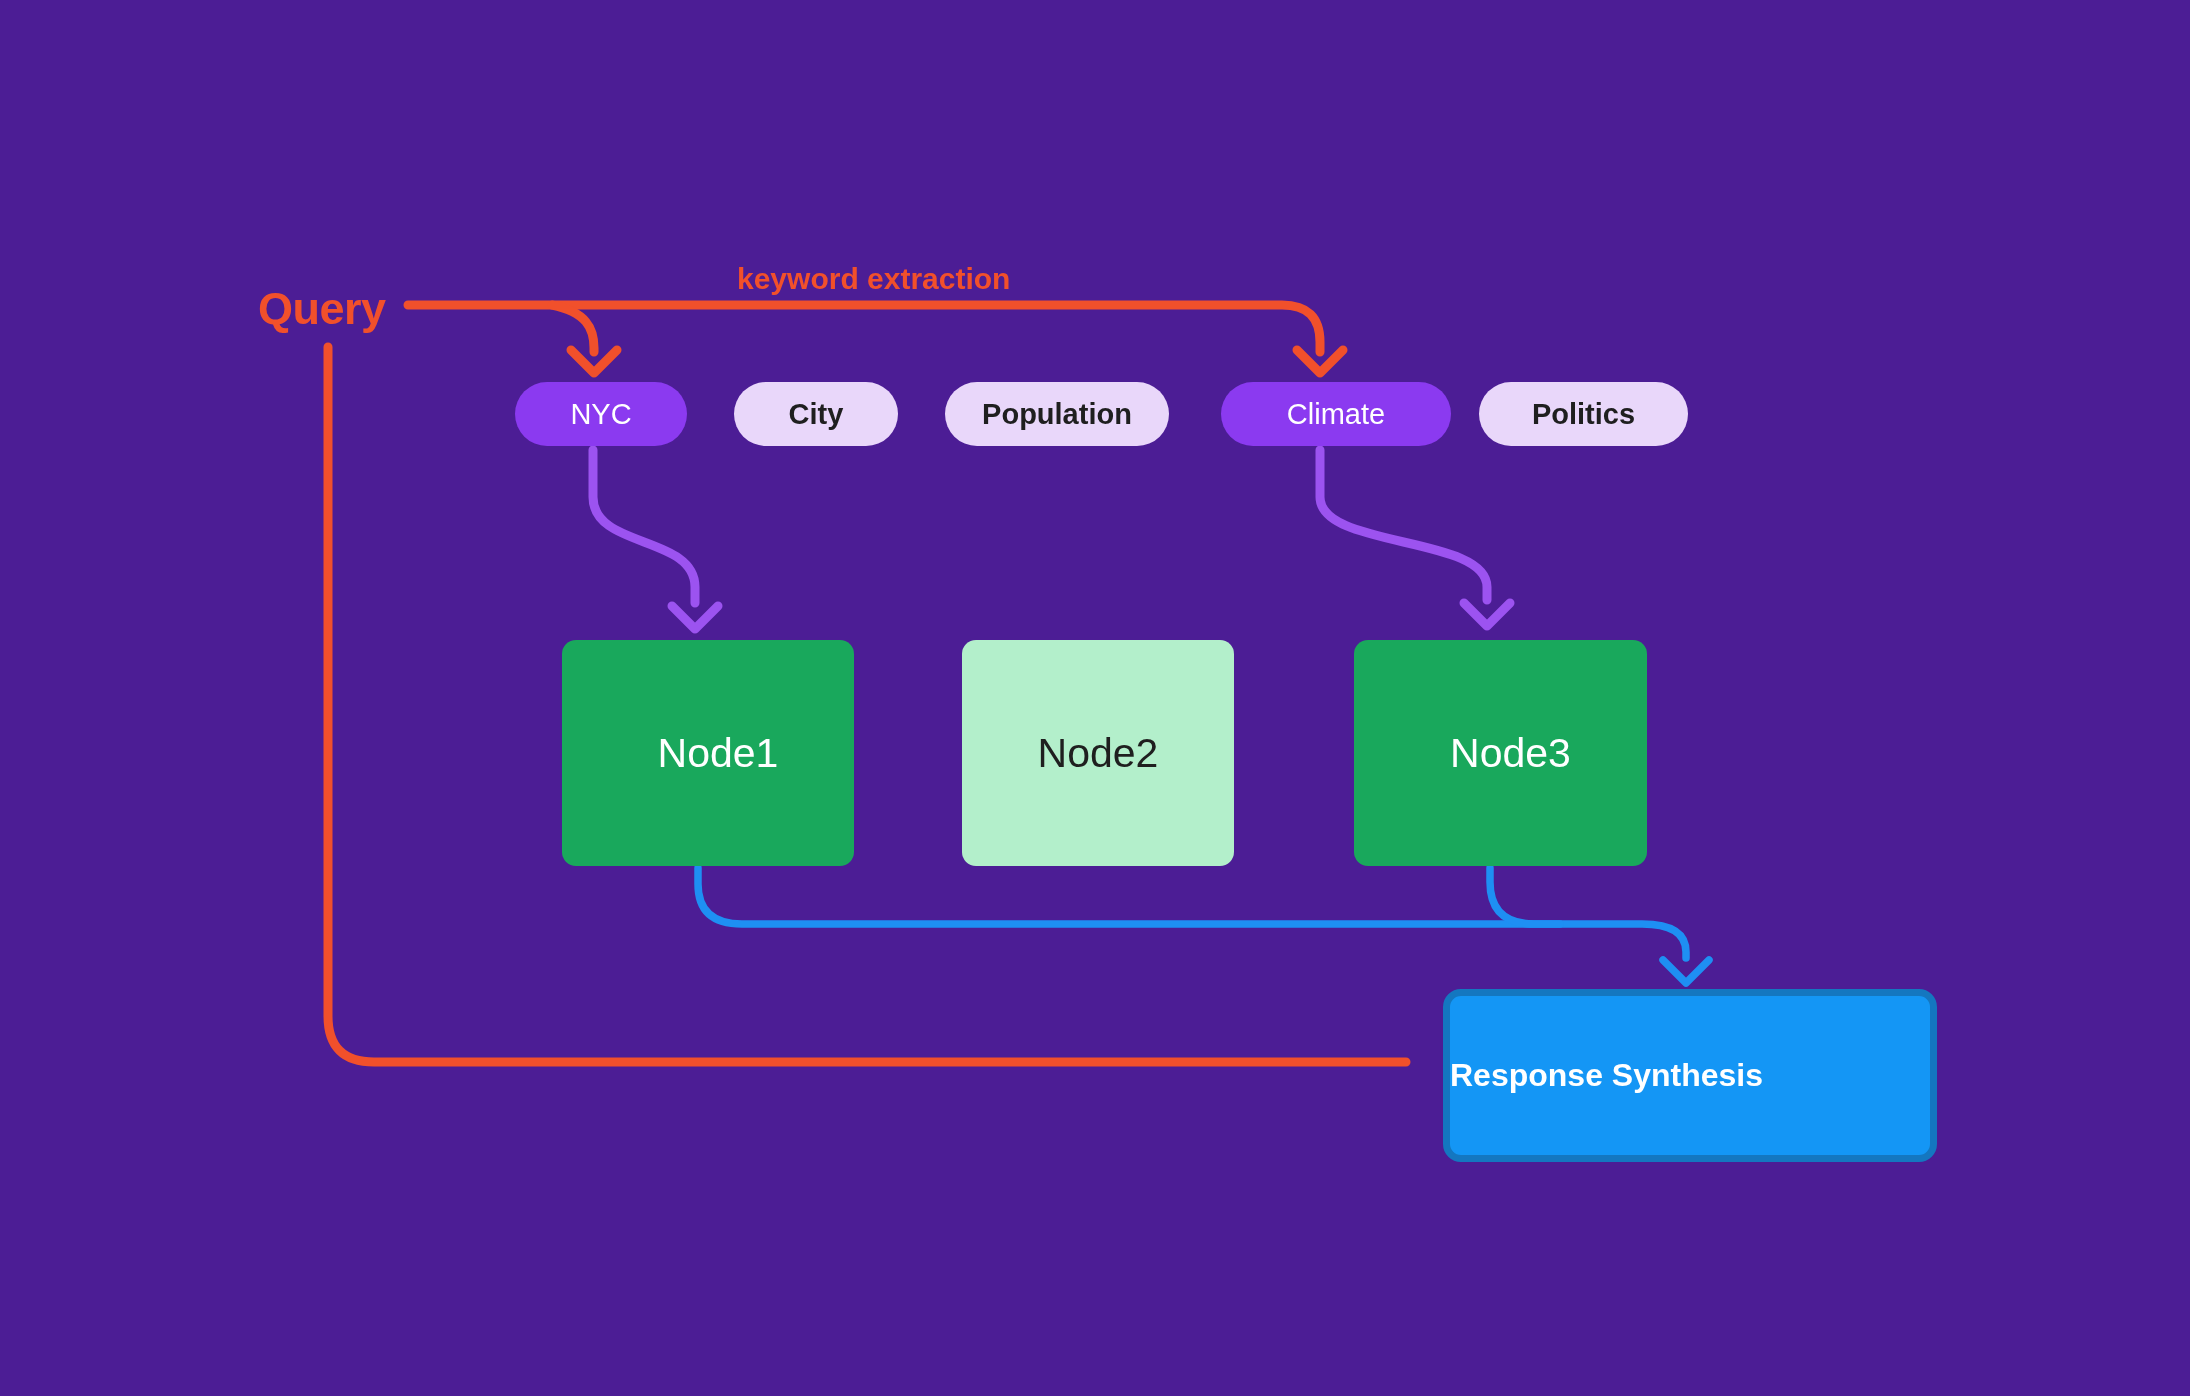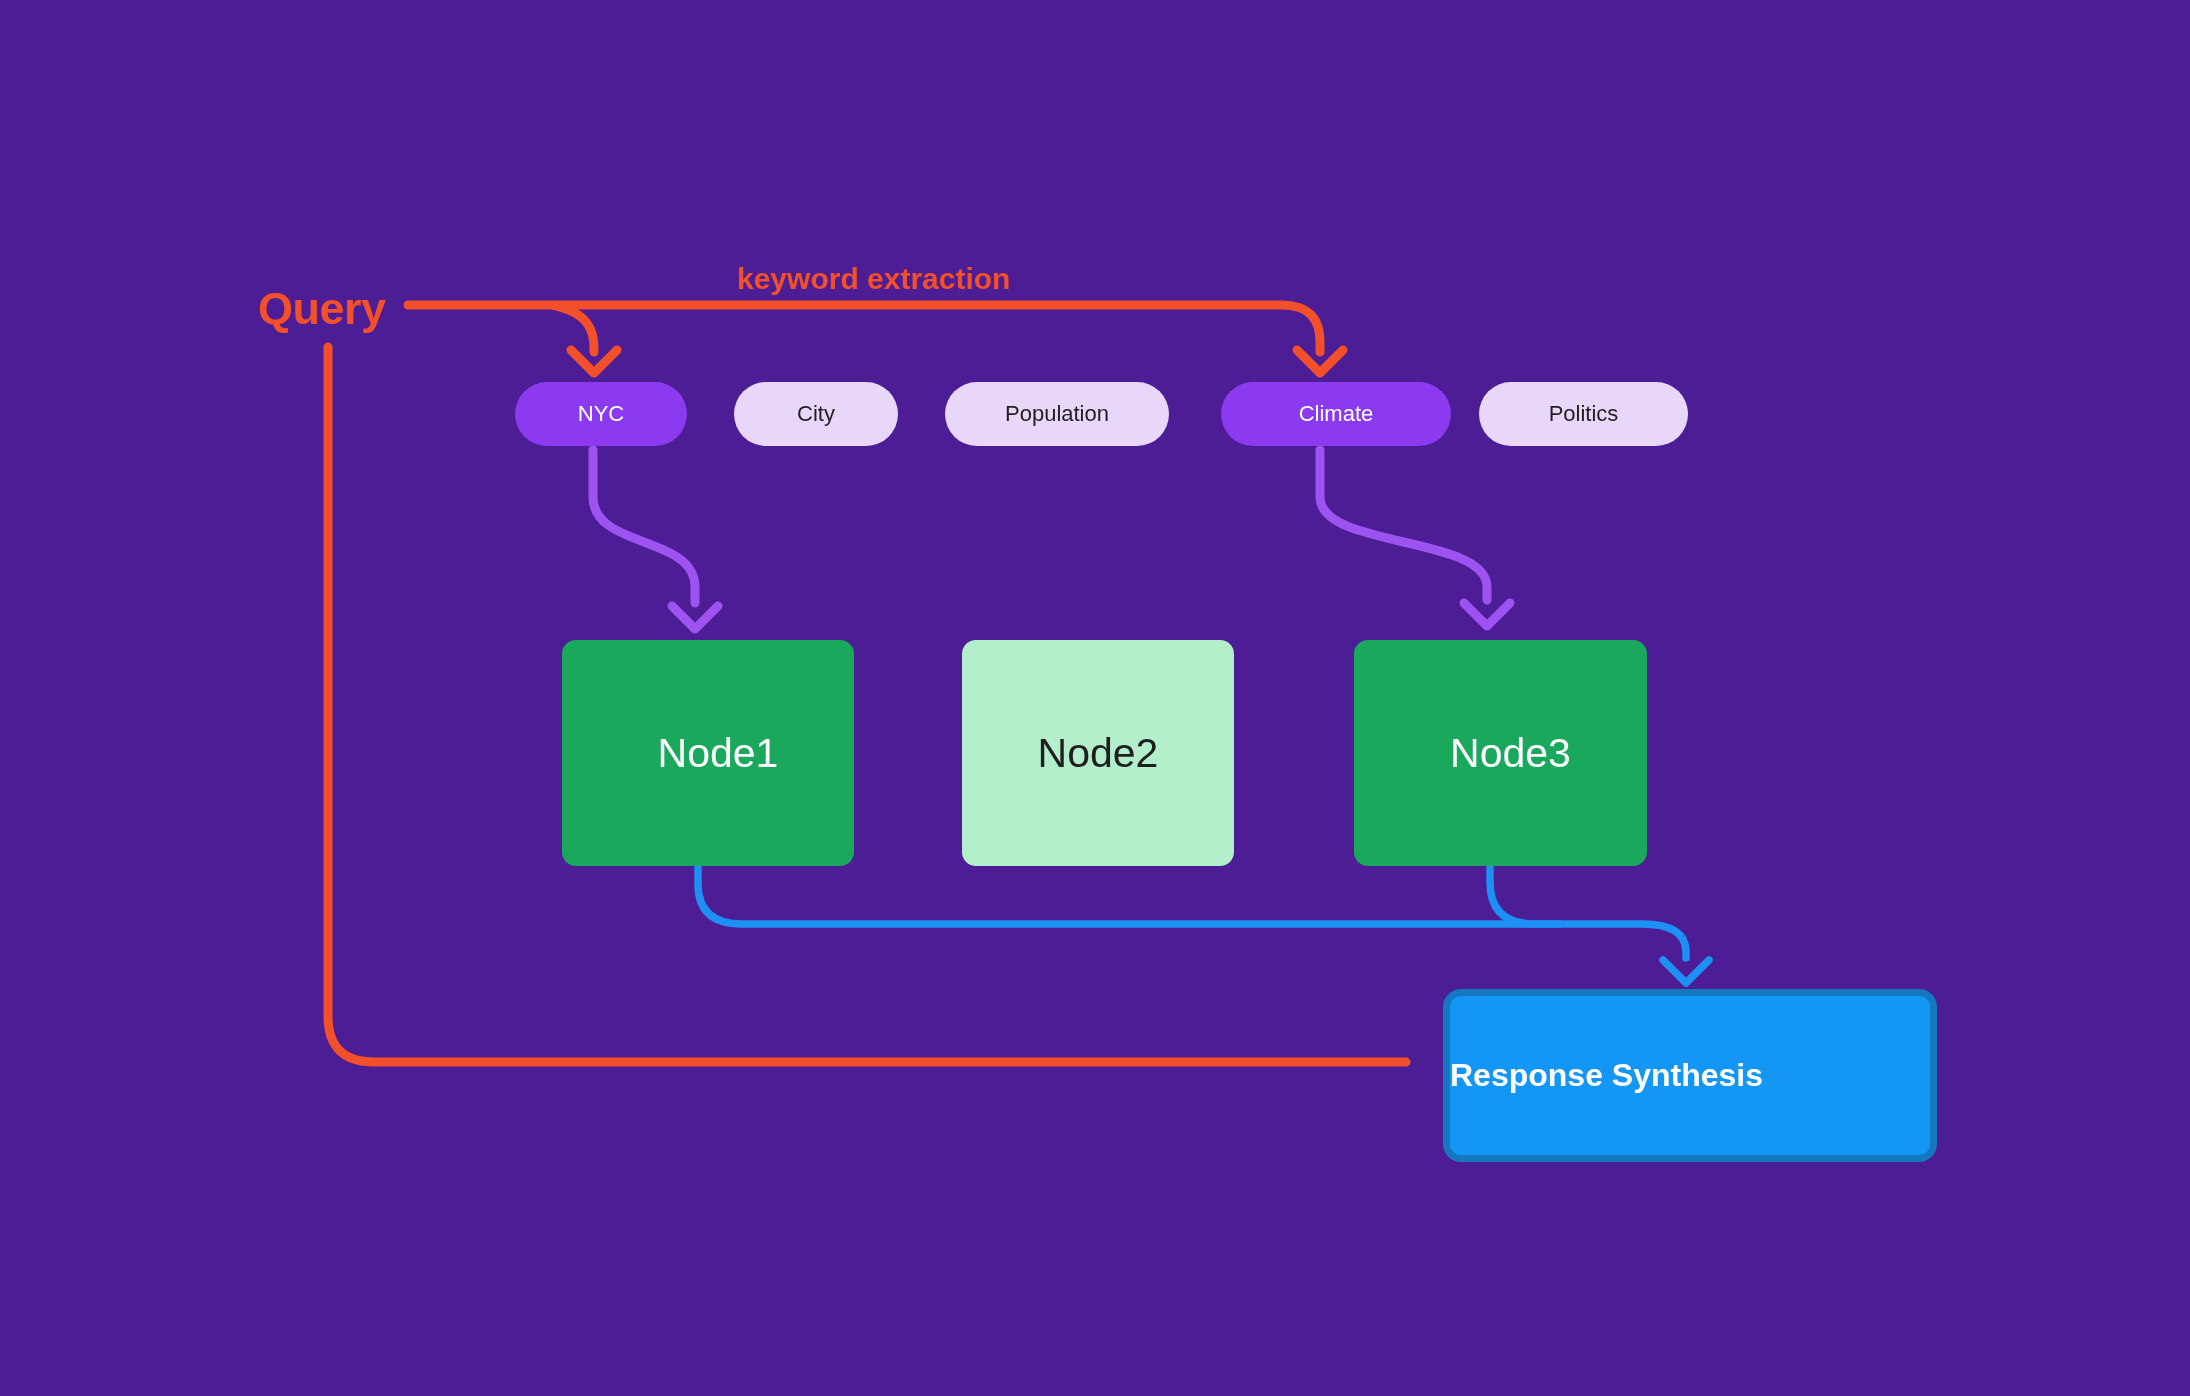--- a/index.html
+++ b/index.html
@@ -49,32 +49,32 @@
 
   .pill {
     position: absolute;
     z-index: 2;
     top: 382px;
     height: 64px;
     border-radius: 33px;
     display: flex;
     align-items: center;
     justify-content: center;
-    font-size: 22px;
+    font-size: 29px;
     box-sizing: border-box;
   }
   .pill.selected {
     background: var(--purple-strong);
     color: var(--text-light);
     font-weight: 500;
   }
   .pill.unselected {
     background: var(--lavender);
     color: var(--text-dark);
-    font-weight: 400;
+    font-weight: 700;
     text-align: center;
   }
   .pill-nyc        { left: 515px;  width: 172px; }
   .pill-city       { left: 734px;  width: 164px; }
   .pill-population { left: 945px;  width: 224px; }
   .pill-climate    { left: 1221px; width: 230px; }
   .pill-politics   { left: 1479px; width: 209px; }
 
   .node {
     position: absolute;

